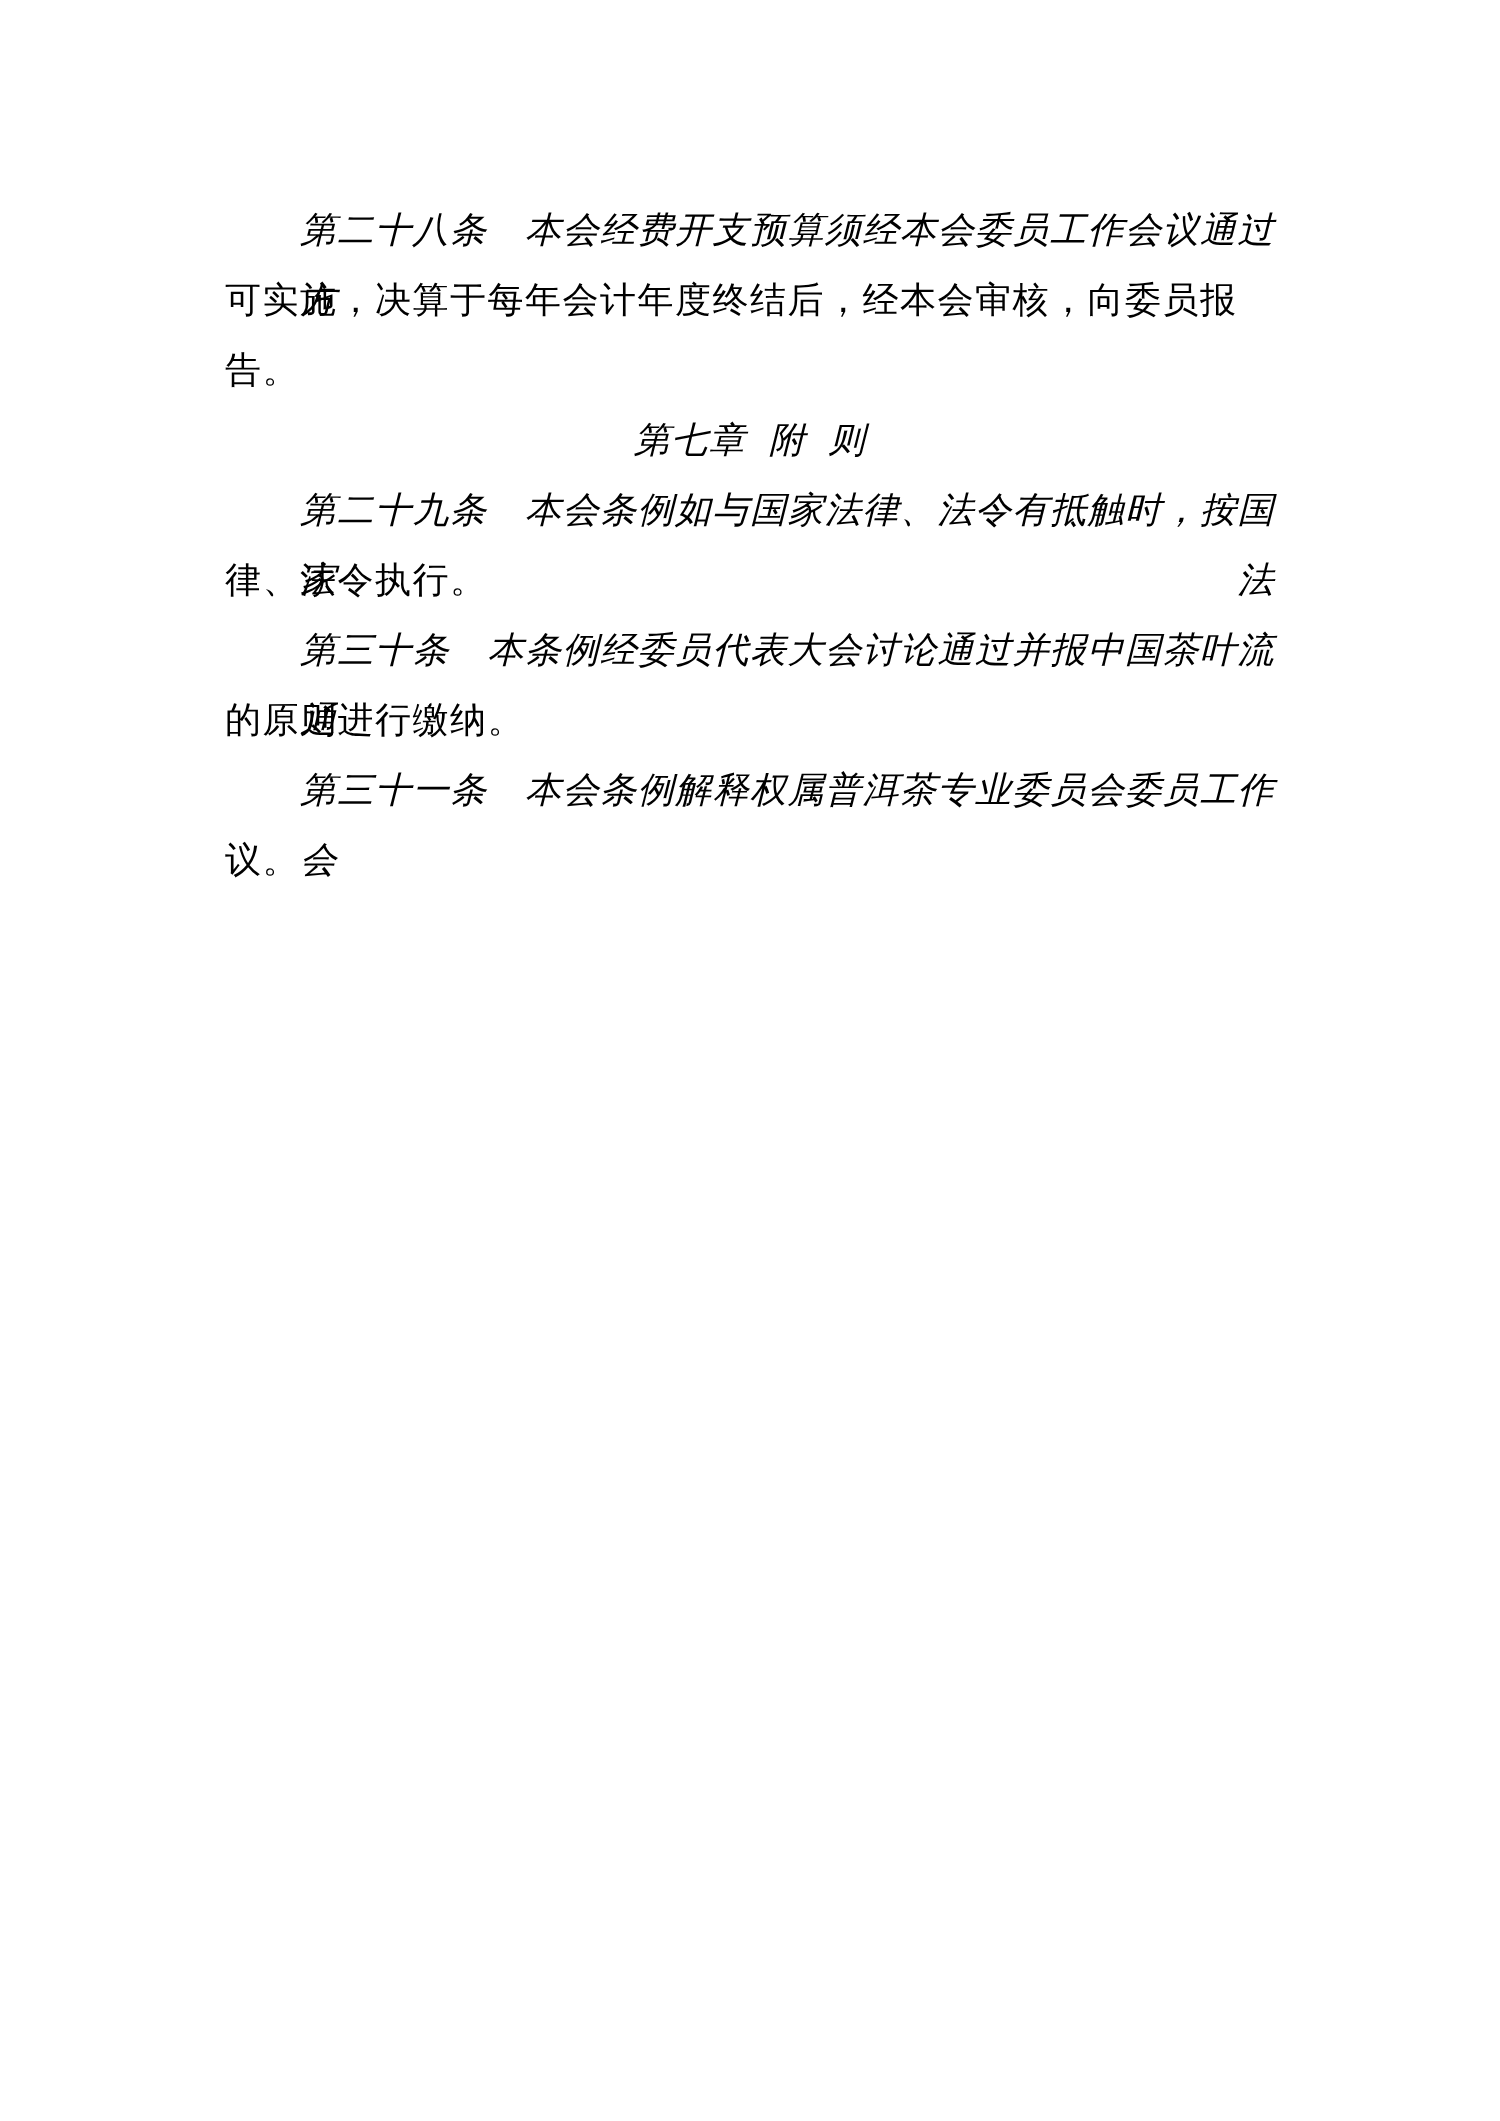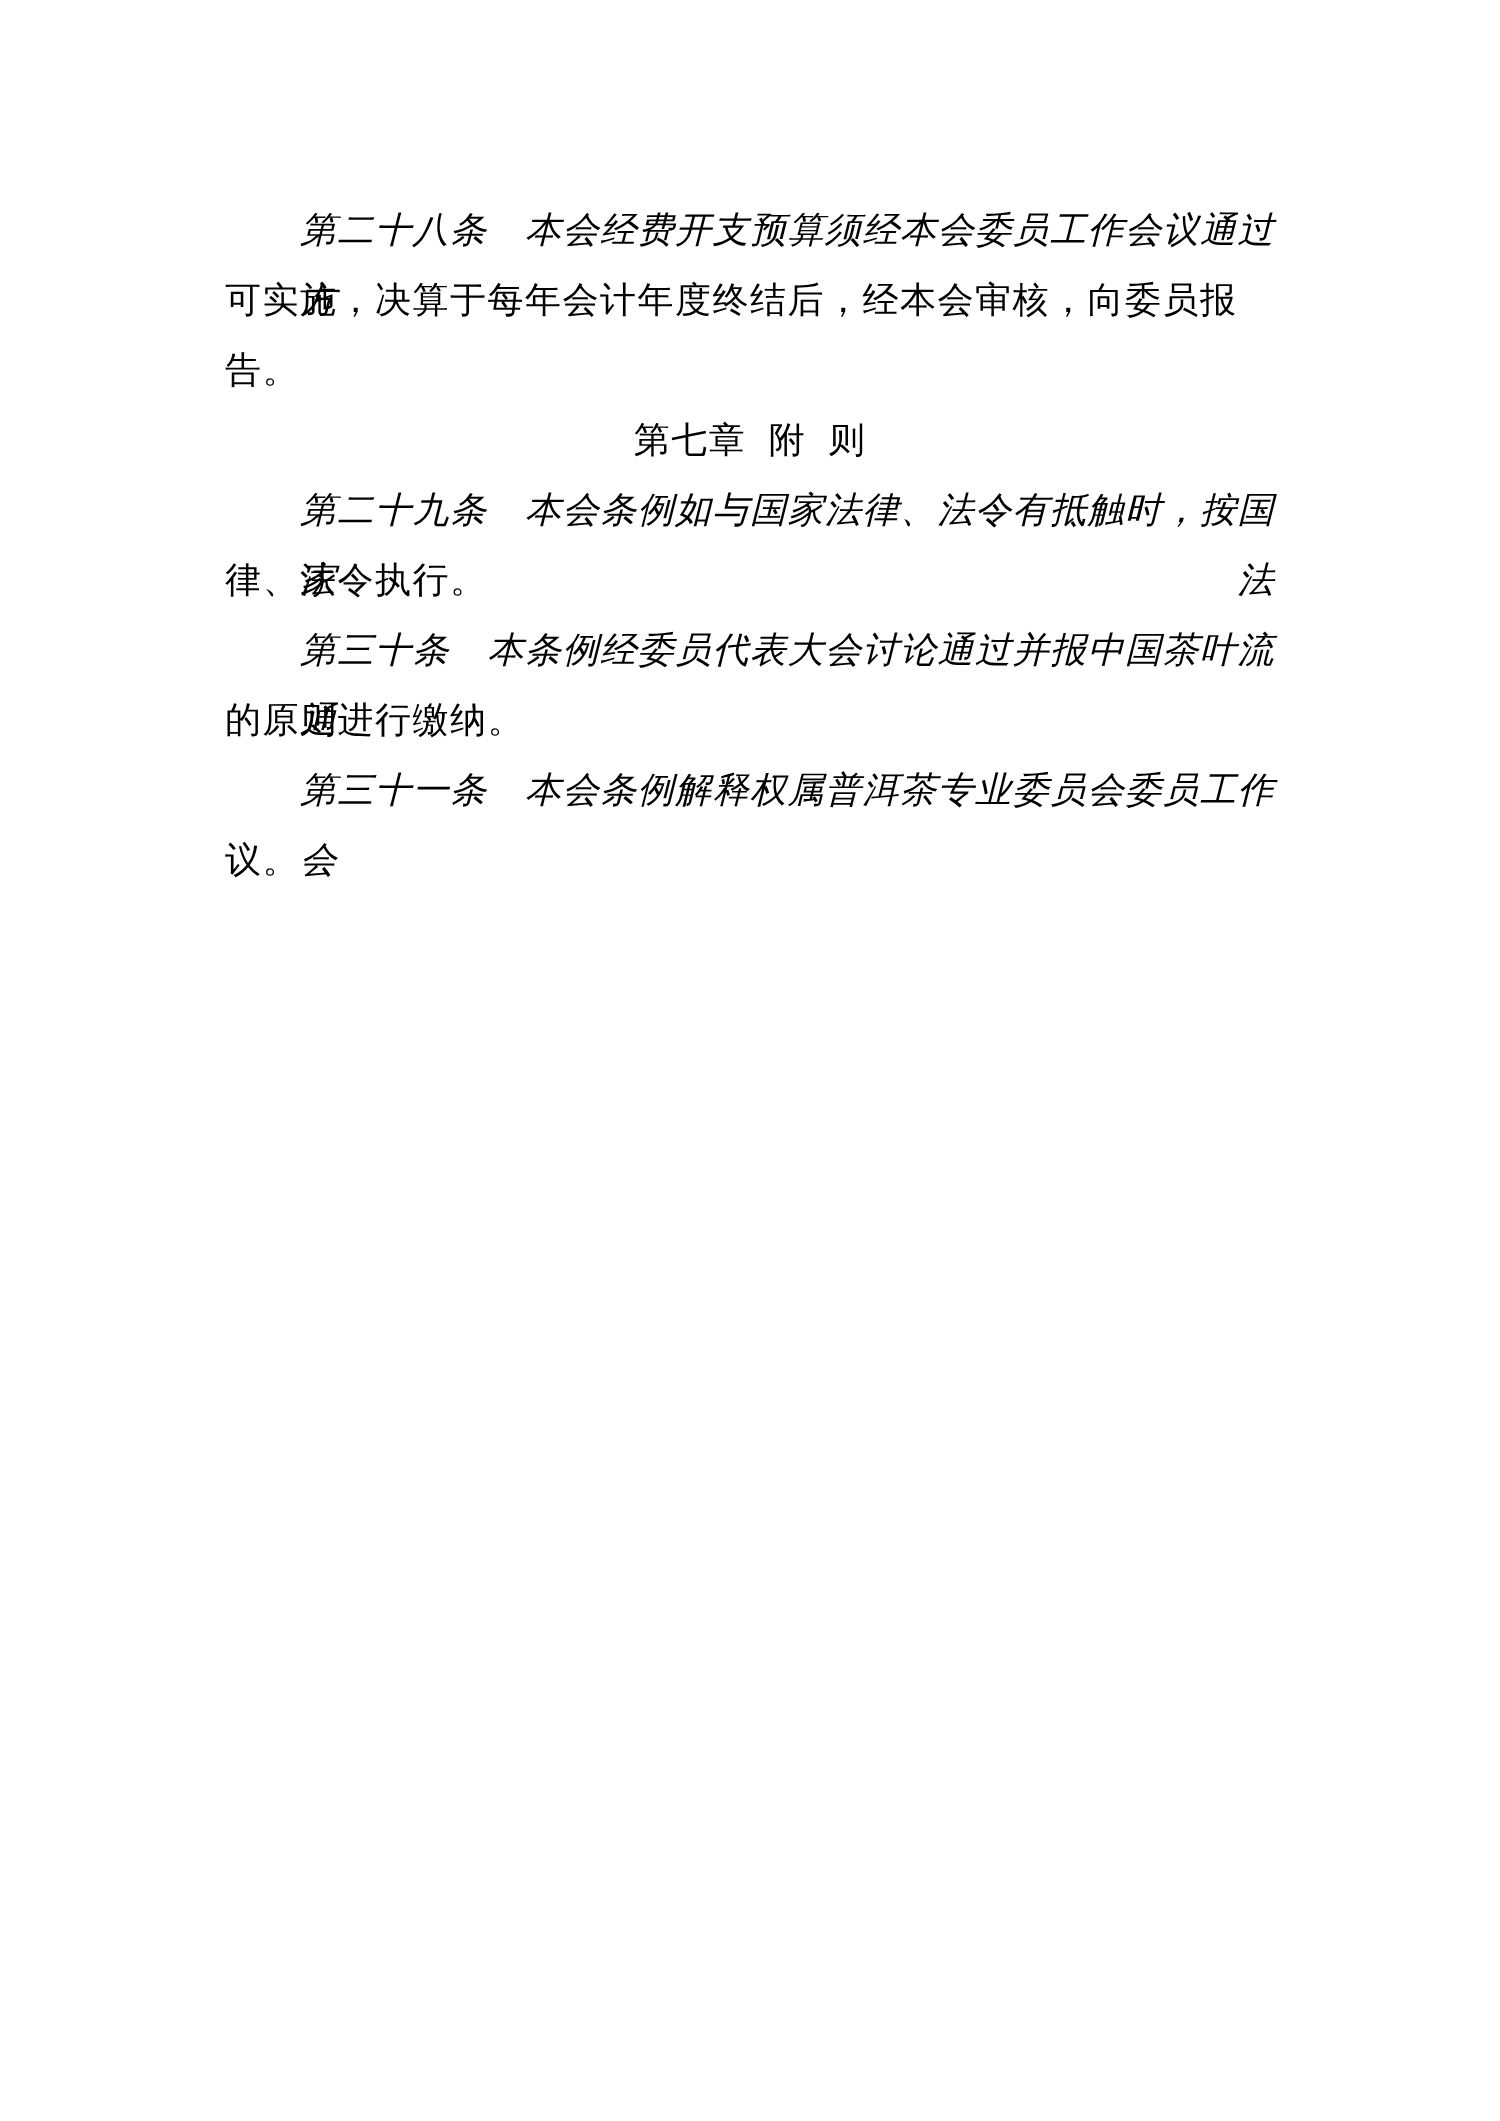--- a/index.html
+++ b/index.html
@@ -34,20 +34,21 @@
     text-align-last: justify;
   }
   .line.indent {
     padding-left: 75px;
     font-style: italic;
   }
   .line.heading {
     text-align: center;
     text-align-last: center;
     word-spacing: 12px;
+    font-style: italic;
   }
   .line.blank {
     height: 70px;
   }
 </style>
 </head>
 <body>
 
 <div class="page">
   <div class="textblock">

